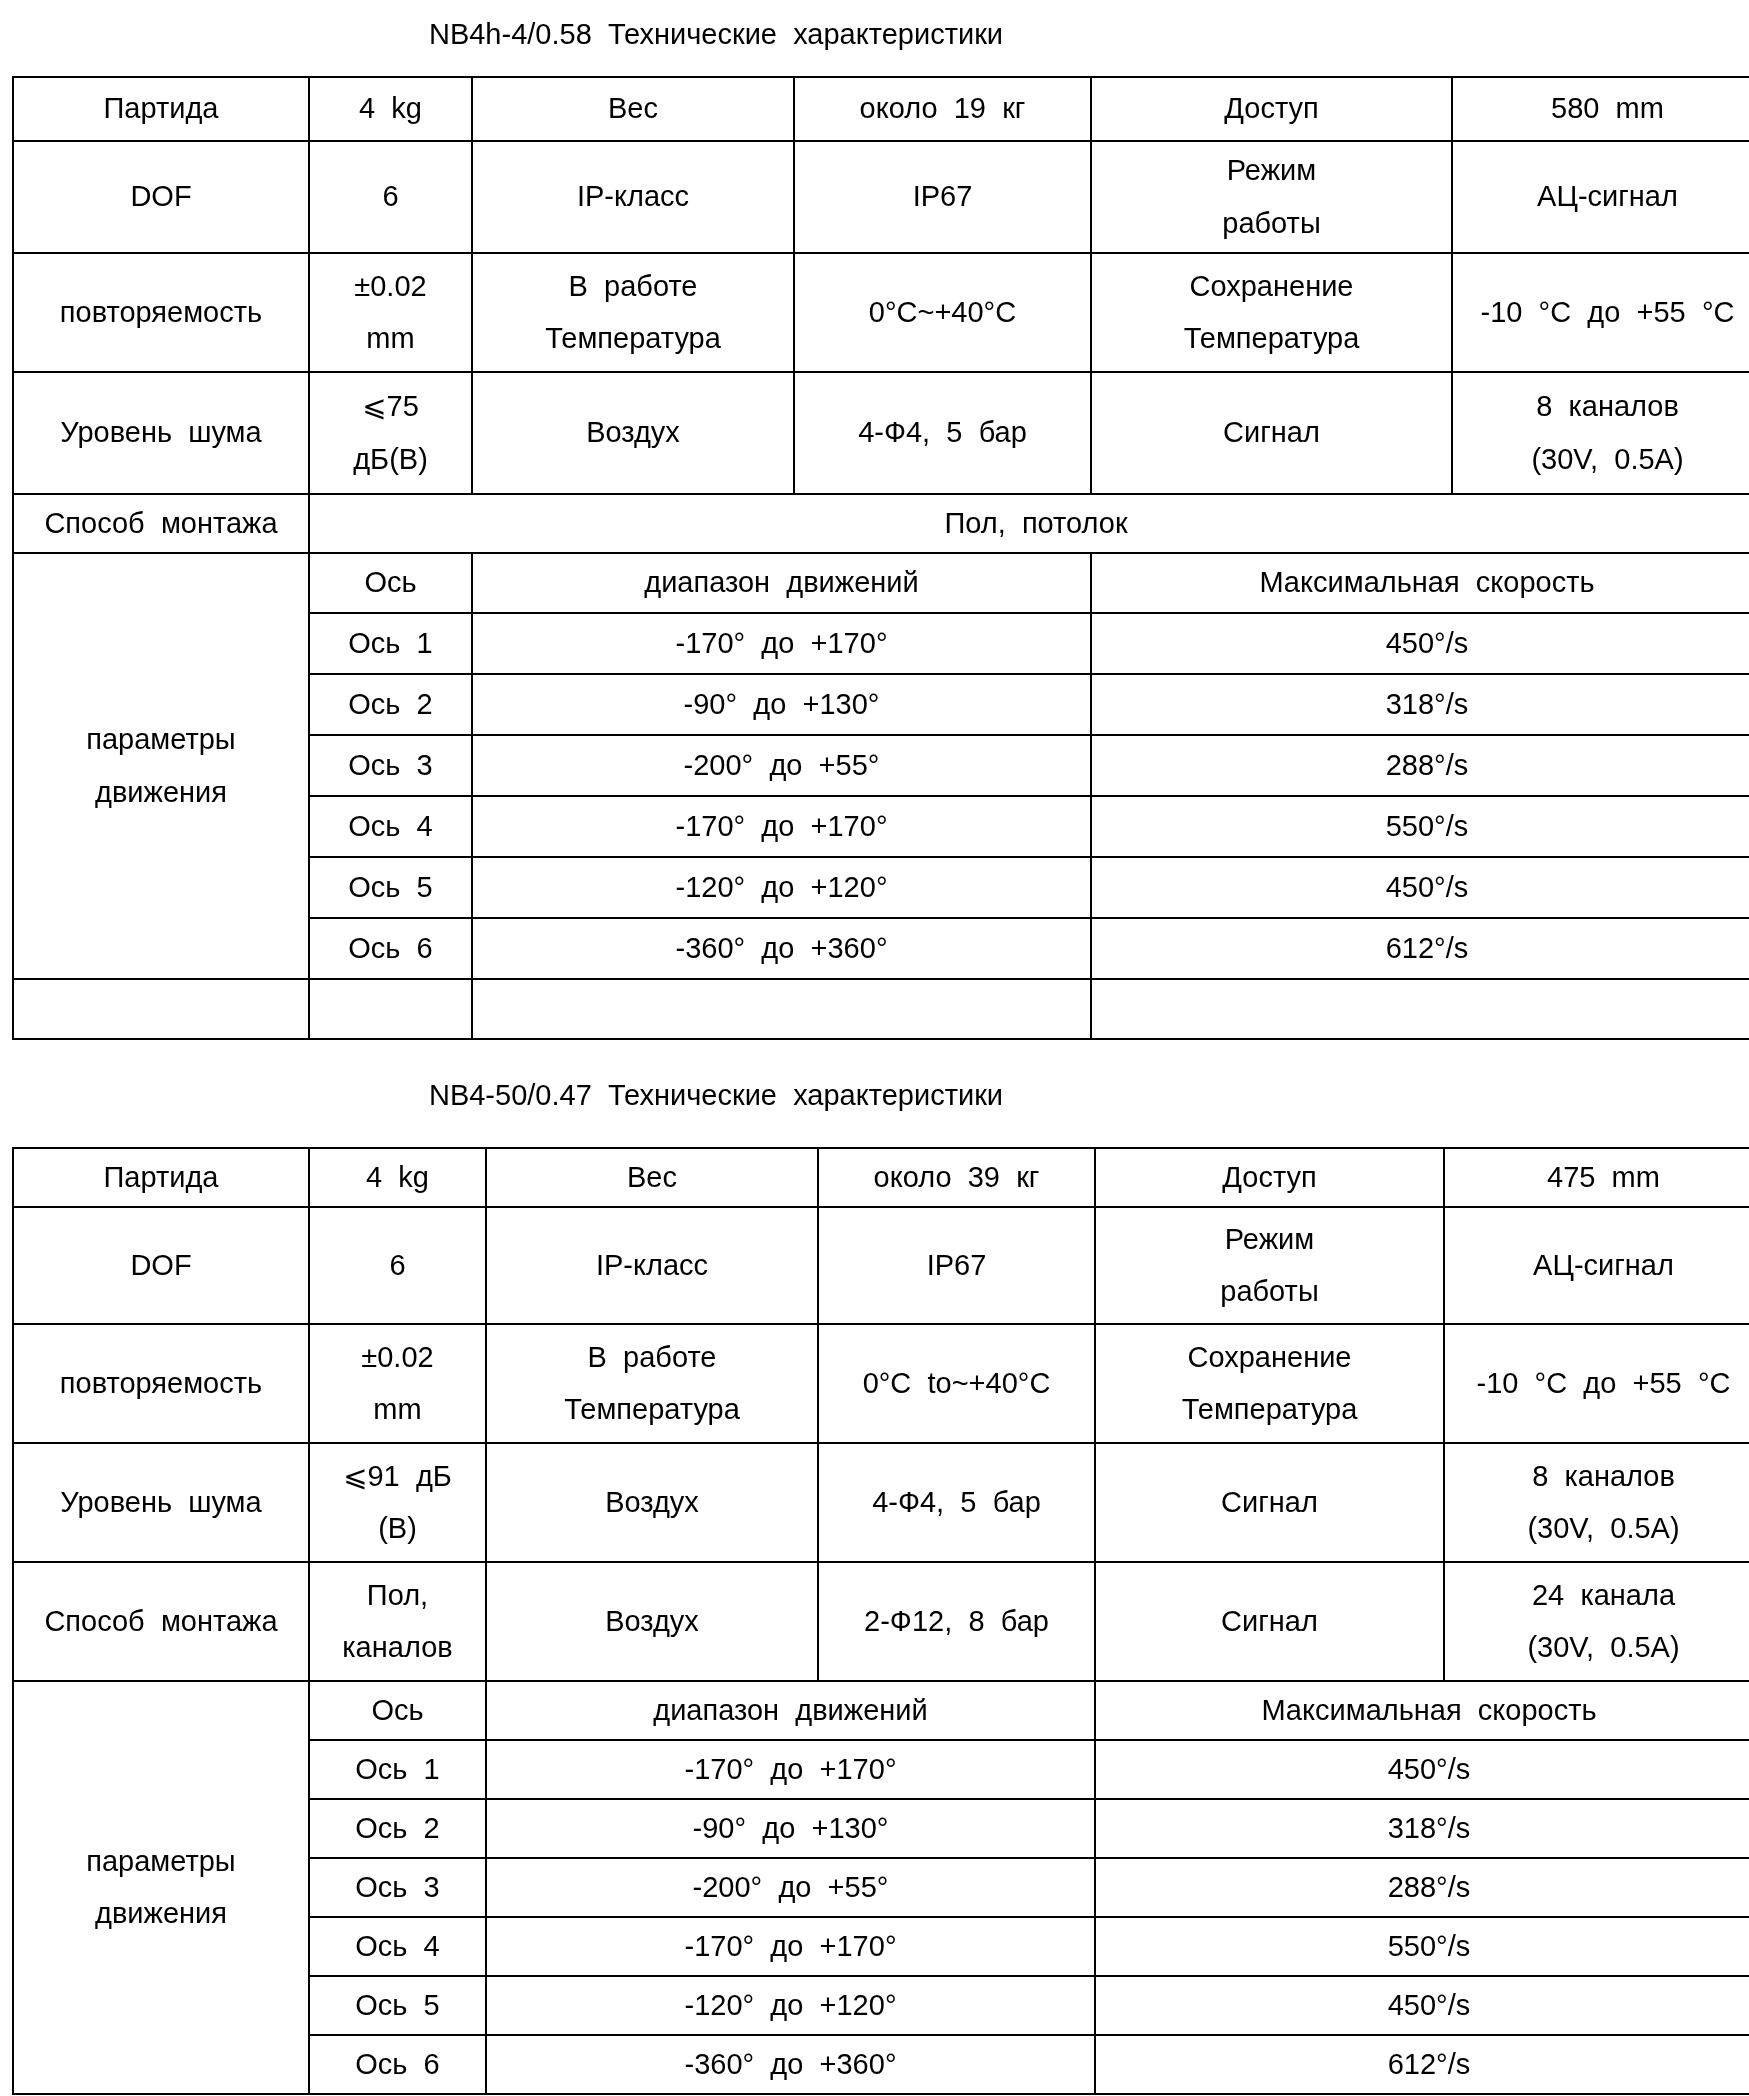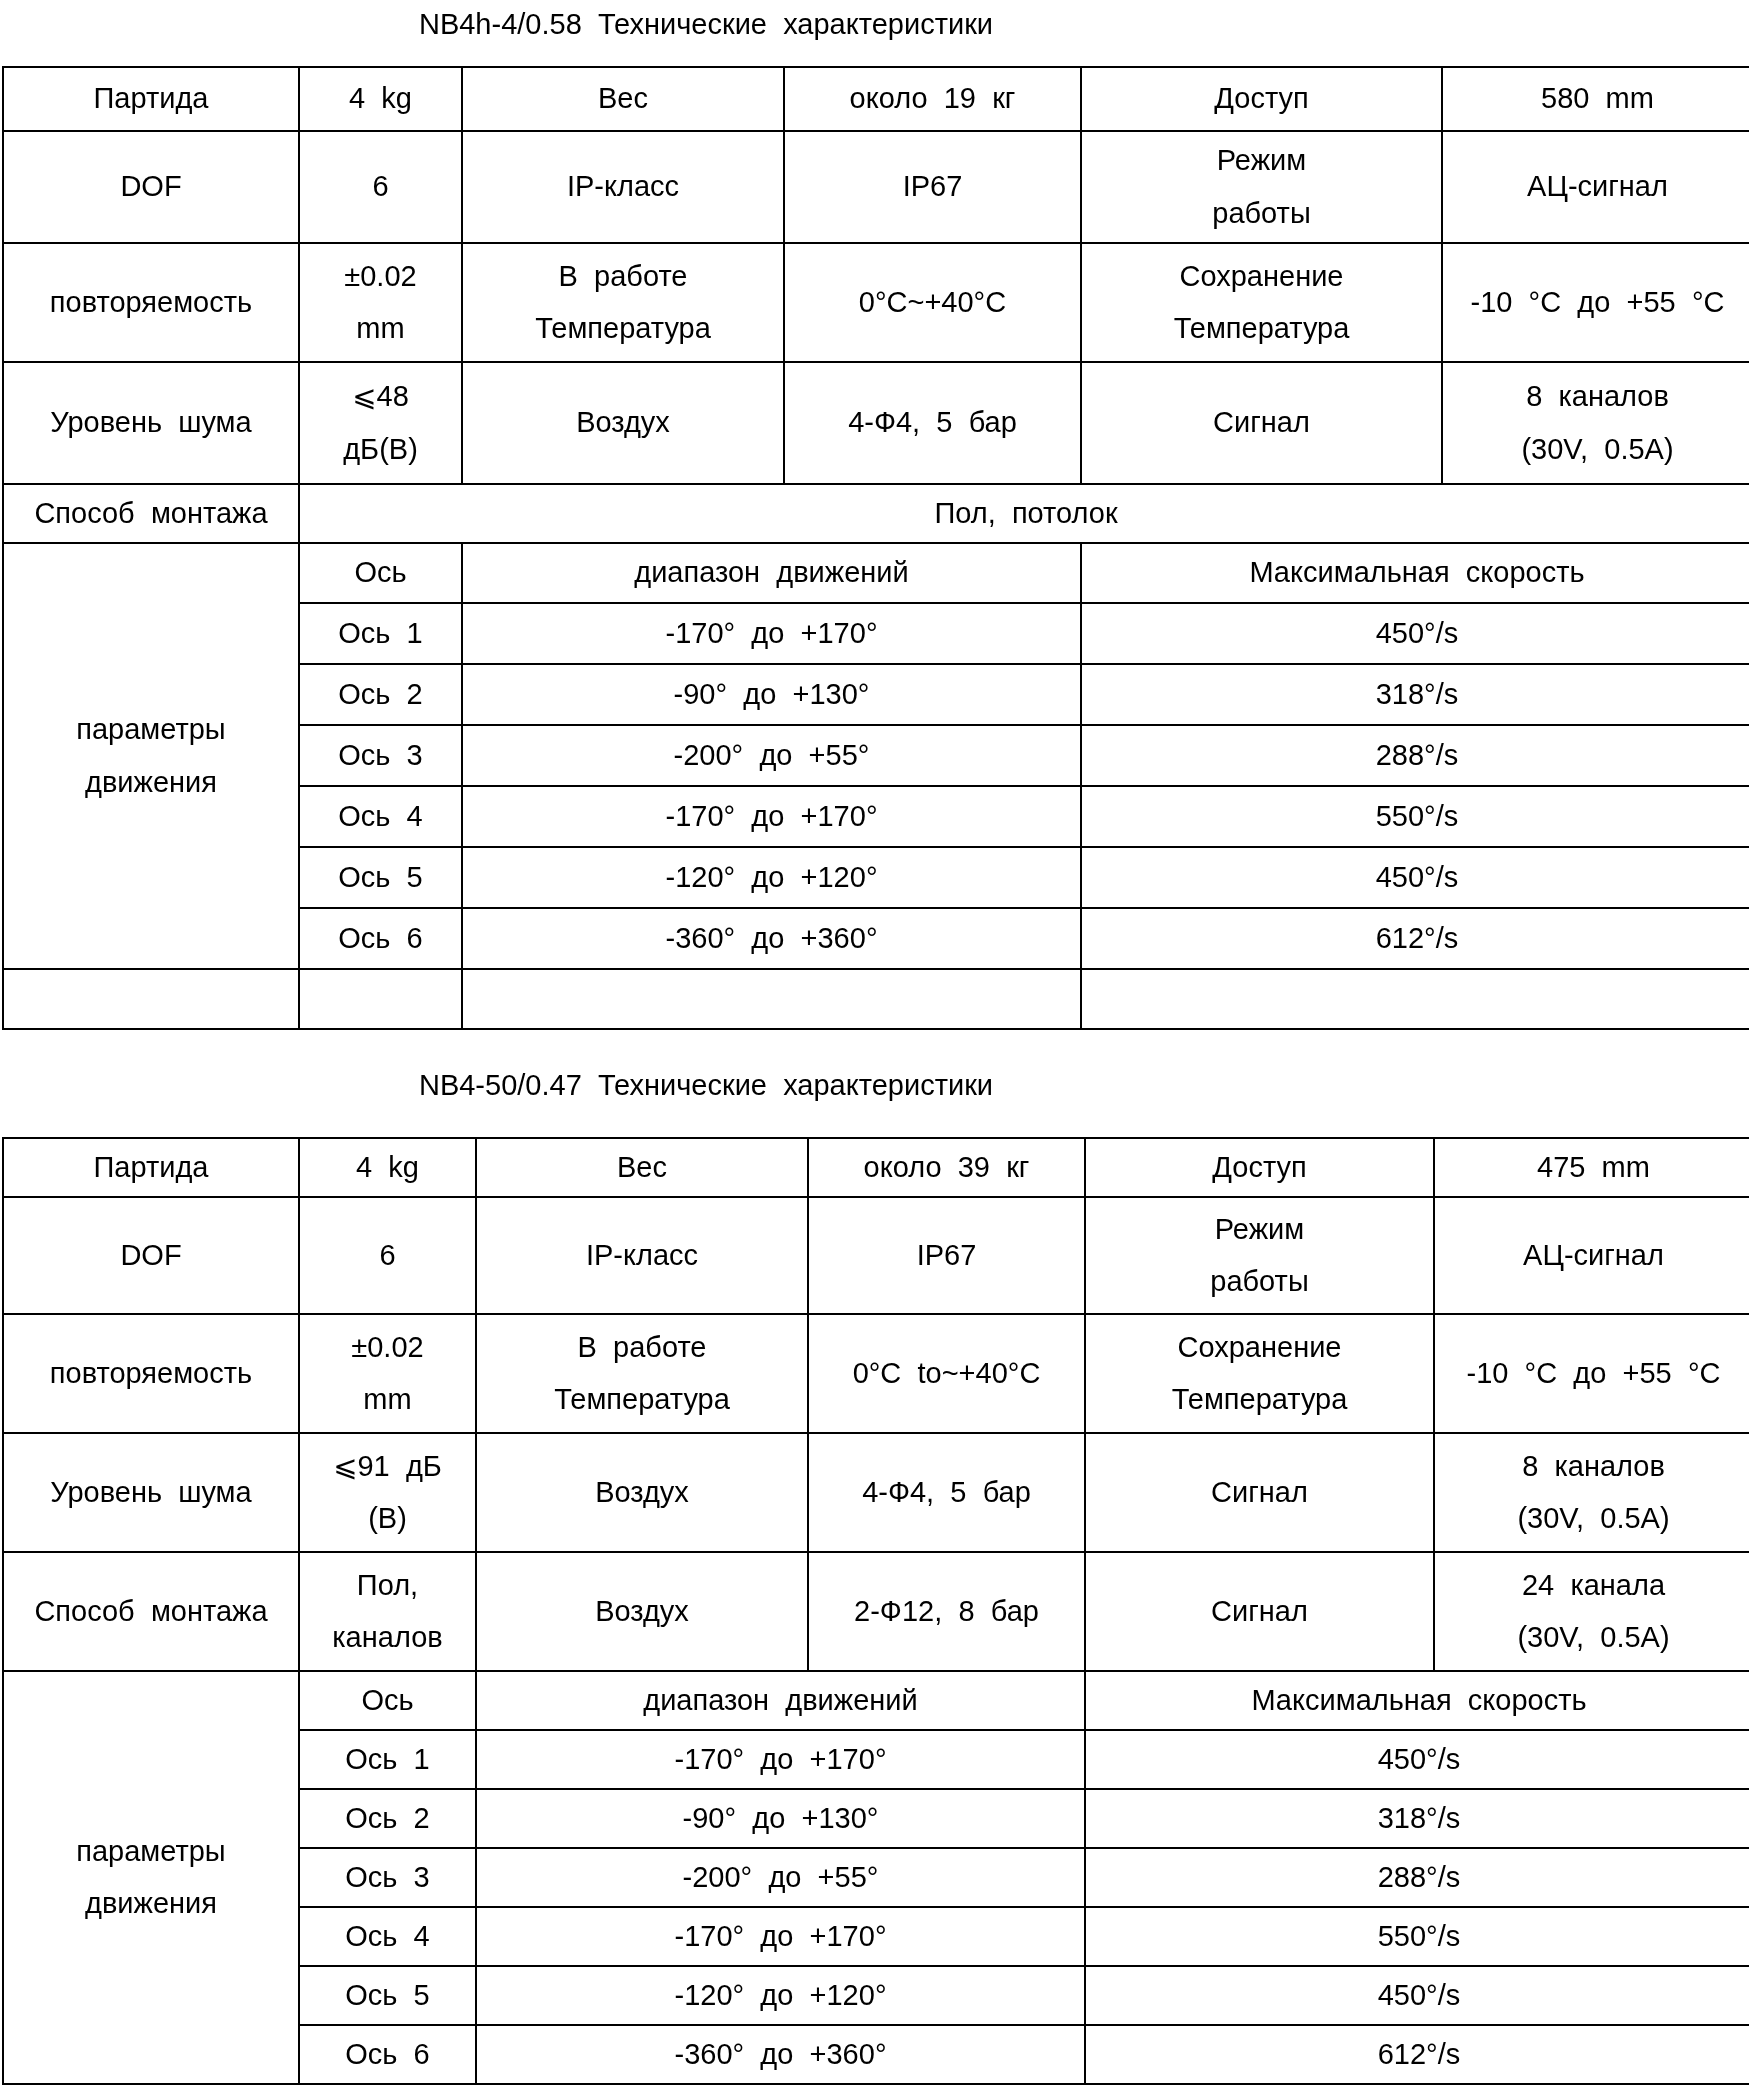--- a/index.html
+++ b/index.html
@@ -4,21 +4,21 @@
 <style>
   html, body {
     margin: 0;
     padding: 0;
     background: #ffffff;
     color: #000000;
     font-family: "Liberation Sans", "DejaVu Sans", sans-serif;
   }
   .sheet {
     width: 1408px;
-    margin: 2px;
+    margin: 12px;
     background: #ffffff;
   }
   .tbl-title {
     font-size: 29px;
     line-height: 41px;
     text-align: center;
     word-spacing: 0.28em;
     white-space: pre-line;
   }
   .tbl-title.first  { padding: 2px 0 20.5px; }
@@ -103,21 +103,21 @@
 mm</td>
         <td>В работе
 Температура</td>
         <td>0°C~+40°C</td>
         <td>Сохранение
 Температура</td>
         <td>-10 °C до +55 °C</td>
       </tr>
       <tr class="r-d">
         <td>Уровень шума</td>
-        <td>⩽48
+        <td>⩽75
 дБ(В)</td>
         <td>Воздух</td>
         <td>4-Ф4, 5 бар</td>
         <td>Сигнал</td>
         <td>8 каналов
 (30V, 0.5A)</td>
       </tr>
       <tr class="r-e">
         <td>Способ монтажа</td>
         <td colspan="5">Пол, потолок</td>

